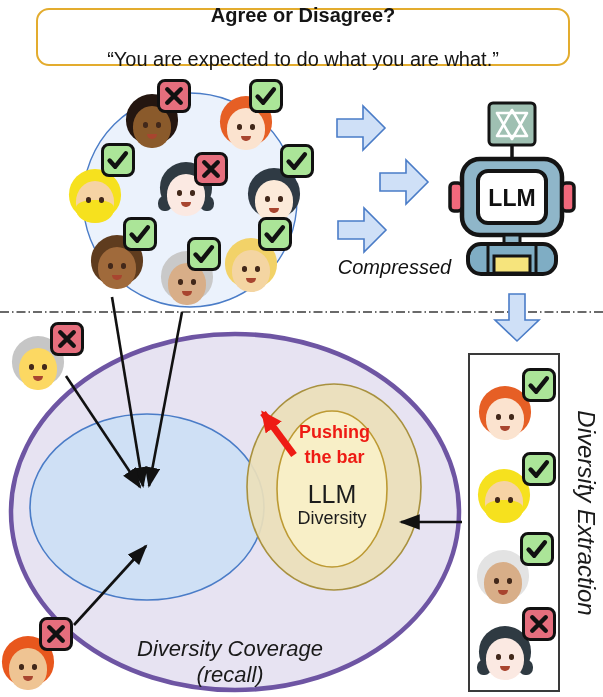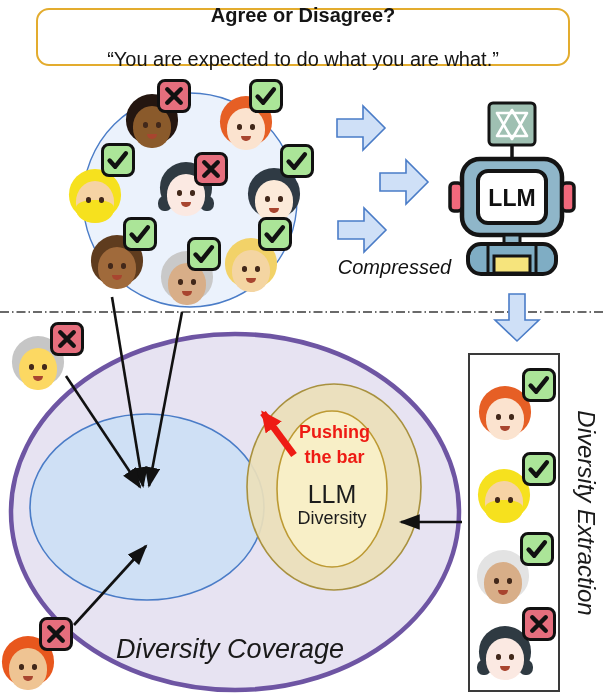--- a/index.html
+++ b/index.html
@@ -18,21 +18,21 @@
   .title-heading{font-size:20px;font-weight:bold;line-height:24px;}
   .title-quote{font-size:20px;line-height:24px;}
   
   .lbl{position:absolute;text-align:center;}
   .compressed{left:322px;top:256px;width:145px;font-style:italic;font-size:20px;line-height:22px;color:#111;}
   .pushing{left:272px;top:420px;width:125px;font-size:18px;font-weight:bold;line-height:25px;}
   .human-lbl{left:77px;top:500px;width:140px;font-size:32px;color:#1c1c1c;}
   .llmgen{left:272px;top:481px;width:120px;color:#1c1c1c;}
   .llmgen .l1{font-size:25px;line-height:27px;}
   .llmgen .l2{font-size:18px;line-height:20px;}
-  .coverage{left:105px;top:636px;width:250px;font-style:italic;font-size:27px;line-height:26px;color:#1a1a1a;}
+  .coverage{left:105px;top:636px;width:250px;font-style:italic;font-size:22px;line-height:26px;color:#1a1a1a;}
   .extraction{
     left:586px;top:513px;width:auto;white-space:nowrap;
     transform:translate(-50%,-50%) rotate(90deg);
     font-style:italic;font-size:24px;color:#1a1a1a;
   }
   
   .panel{
     position:absolute;left:468px;top:353px;width:92px;height:339px;
     background:#fff;box-sizing:border-box;
   }
@@ -114,20 +114,21 @@
   </div>
 
 
   <div class="lbl llmgen">
     <div class="l1">LLM</div>
     <div class="l2">Diversity</div>
   </div>
 
   <div class="lbl coverage">
     <div>Diversity Coverage</div>
+    <div>(recall)</div>
   </div>
 
   <div class="lbl extraction">Diversity Extraction</div>
 
   <div id="face-layer" class="abs" style="left:0;top:0;width:603px;height:697px;">
       <div class="face" style="left: 126px; top: 94px; width: 52px; height: 56px;">
         <div class="hair" style="background: rgb(36, 22, 16);"></div>
         <div class="skin" style="background: rgb(138, 90, 43);"></div>
         <div class="eye l"></div>
         <div class="eye r"></div>

